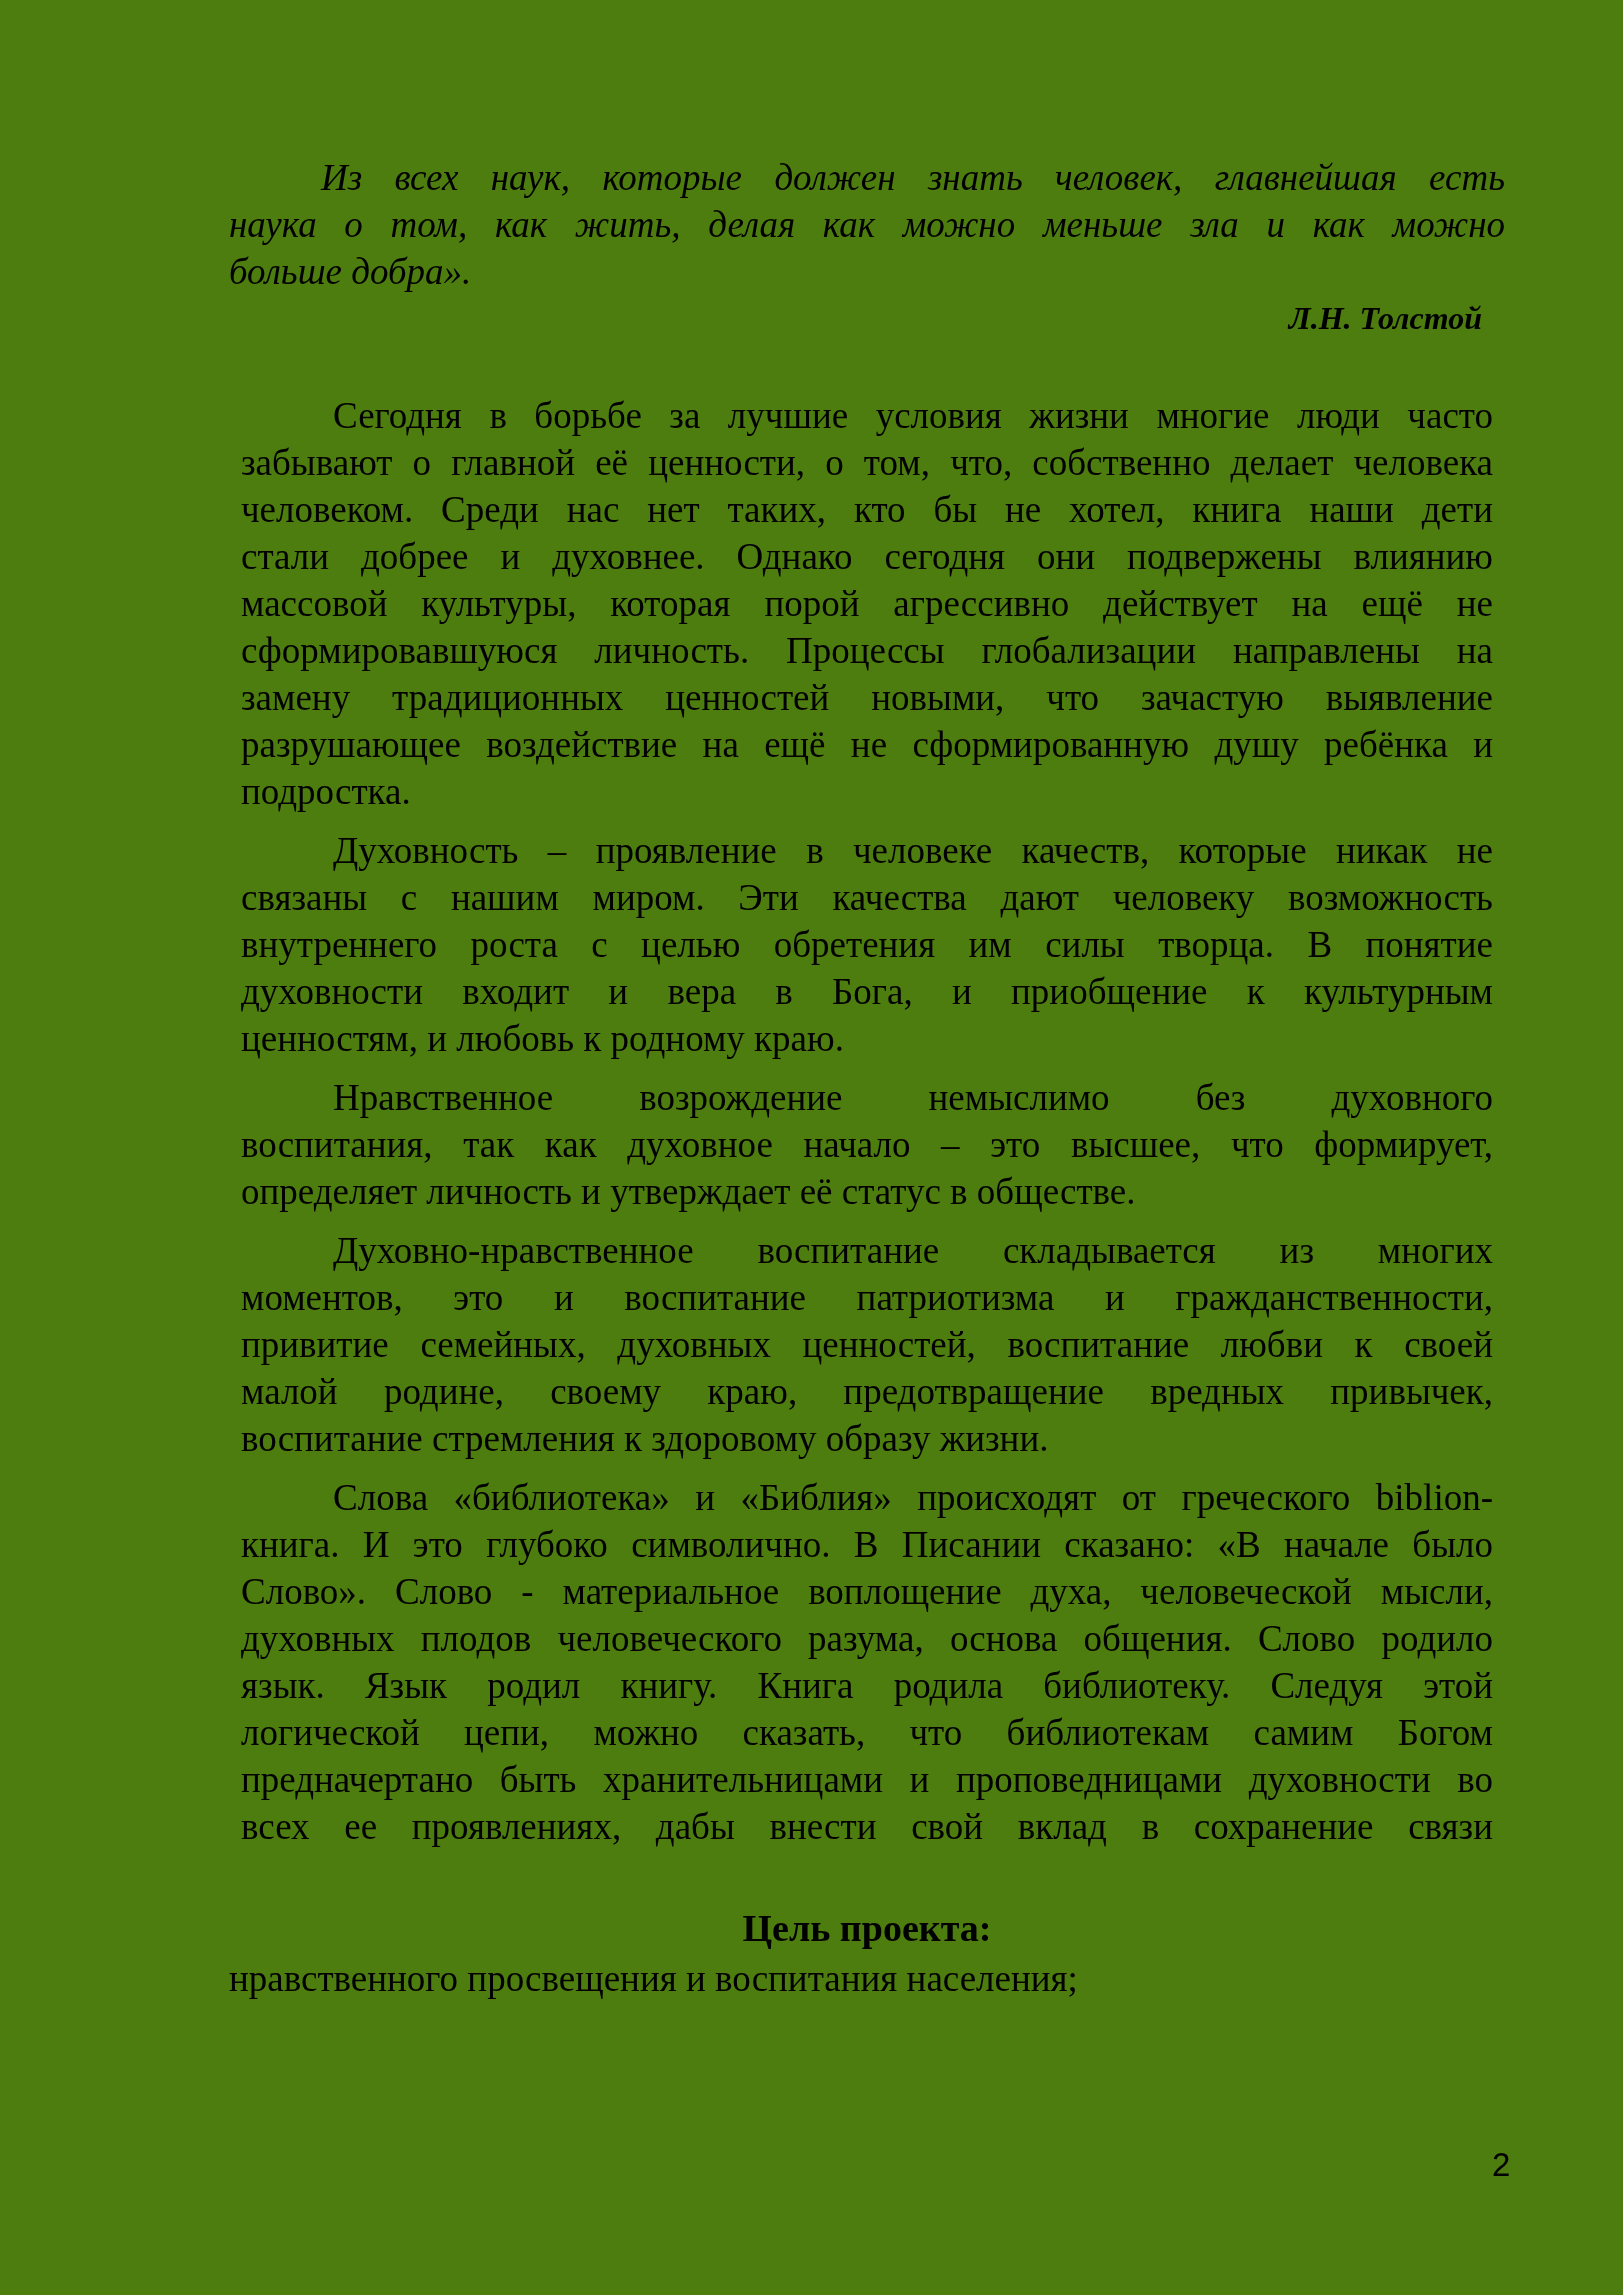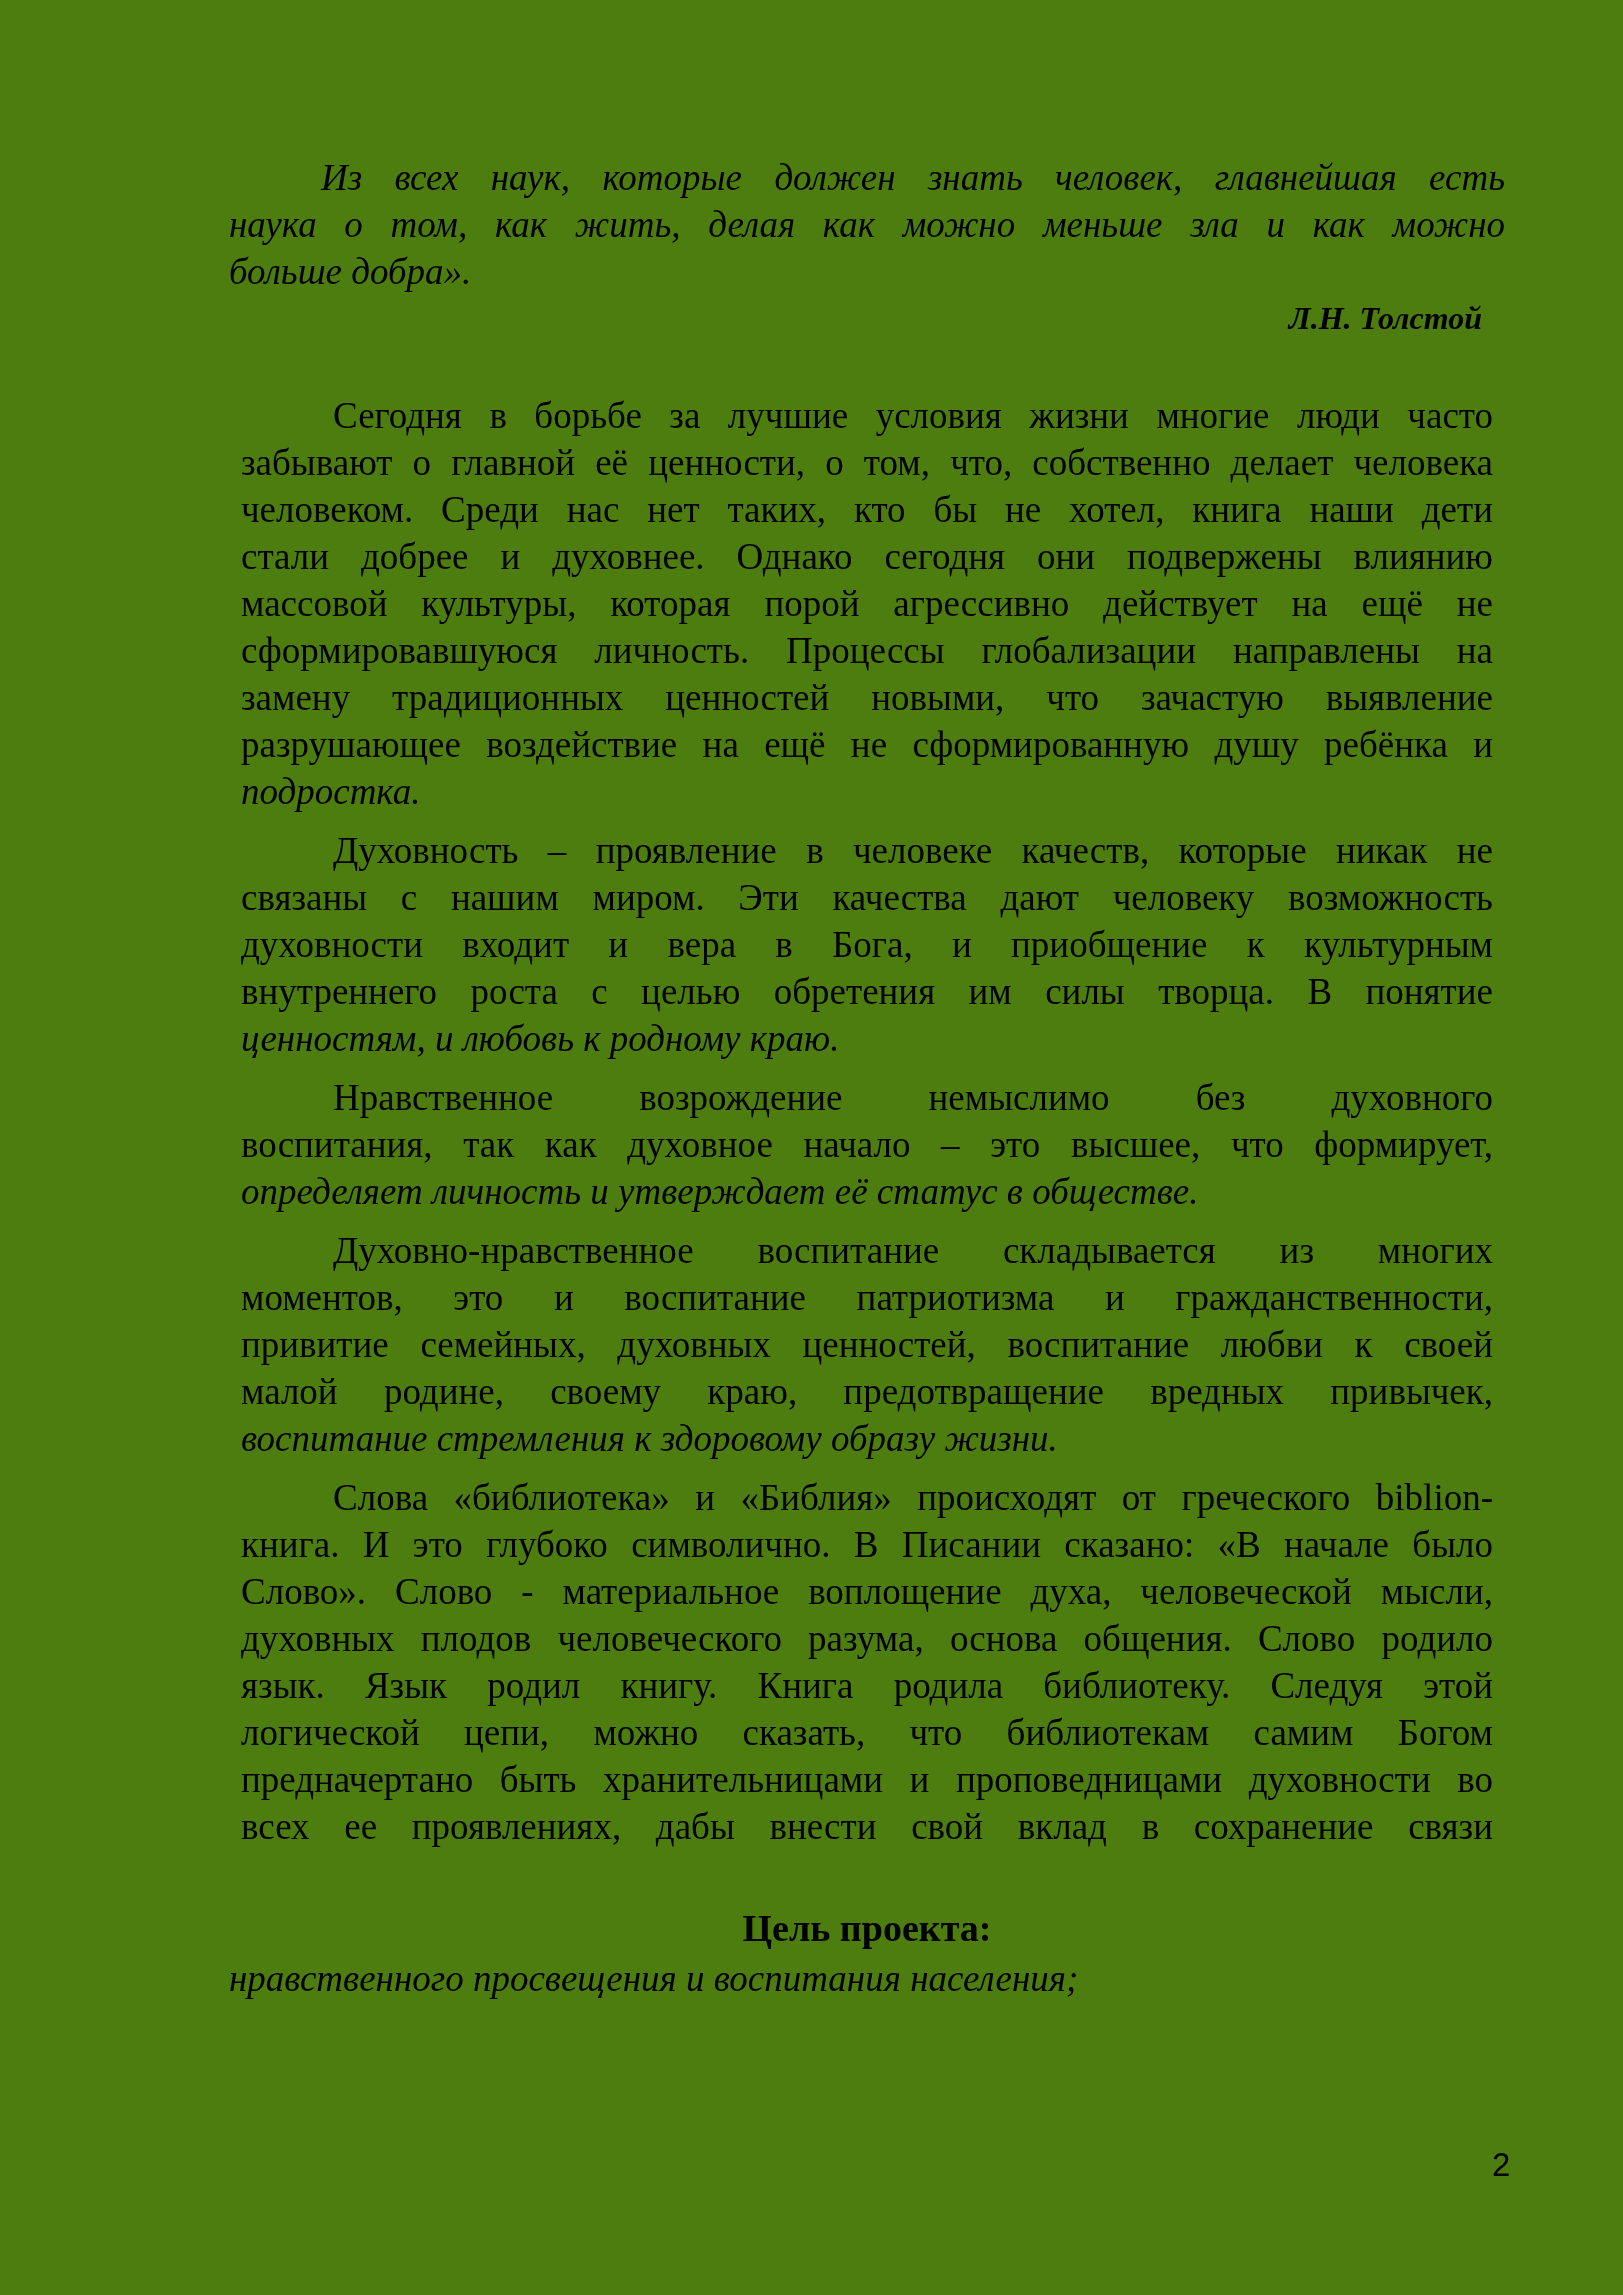--- a/index.html
+++ b/index.html
@@ -23,21 +23,20 @@
     width: 1276px;
   }
   .line {
     font-size: 37px;
     line-height: 47px;
     text-align: justify;
     text-align-last: justify;
   }
   .line.last {
     text-align-last: left;
-    font-style: italic;
   }
   .line.first {
     text-indent: 92px;
   }
   .quote .line {
     font-style: italic;
   }
   .attribution {
     font-size: 32px;
     line-height: 47px;
@@ -89,22 +88,22 @@
           <div class="line">стали добрее и духовнее. Однако сегодня они подвержены влиянию</div>
           <div class="line">массовой культуры, которая порой агрессивно действует на ещё не</div>
           <div class="line">сформировавшуюся личность. Процессы глобализации направлены на</div>
           <div class="line">замену традиционных ценностей новыми, что зачастую выявление</div>
           <div class="line">разрушающее воздействие на ещё не сформированную душу ребёнка и</div>
           <div class="line last">подростка.</div>
         </div>
         <div class="para">
           <div class="line first">Духовность – проявление в человеке качеств, которые никак не</div>
           <div class="line">связаны с нашим миром. Эти качества дают человеку возможность</div>
+          <div class="line">внутреннего роста с целью обретения им силы творца. В понятие</div>
           <div class="line">духовности входит и вера в Бога, и приобщение к культурным</div>
-          <div class="line">внутреннего роста с целью обретения им силы творца. В понятие</div>
           <div class="line last">ценностям, и любовь к родному краю.</div>
         </div>
         <div class="para">
           <div class="line first">Нравственное возрождение немыслимо без духовного</div>
           <div class="line">воспитания, так как духовное начало – это высшее, что формирует,</div>
           <div class="line last">определяет личность и утверждает её статус в обществе.</div>
         </div>
         <div class="para">
           <div class="line first">Духовно-нравственное воспитание складывается из многих</div>
           <div class="line">моментов, это и воспитание патриотизма и гражданственности,</div>

